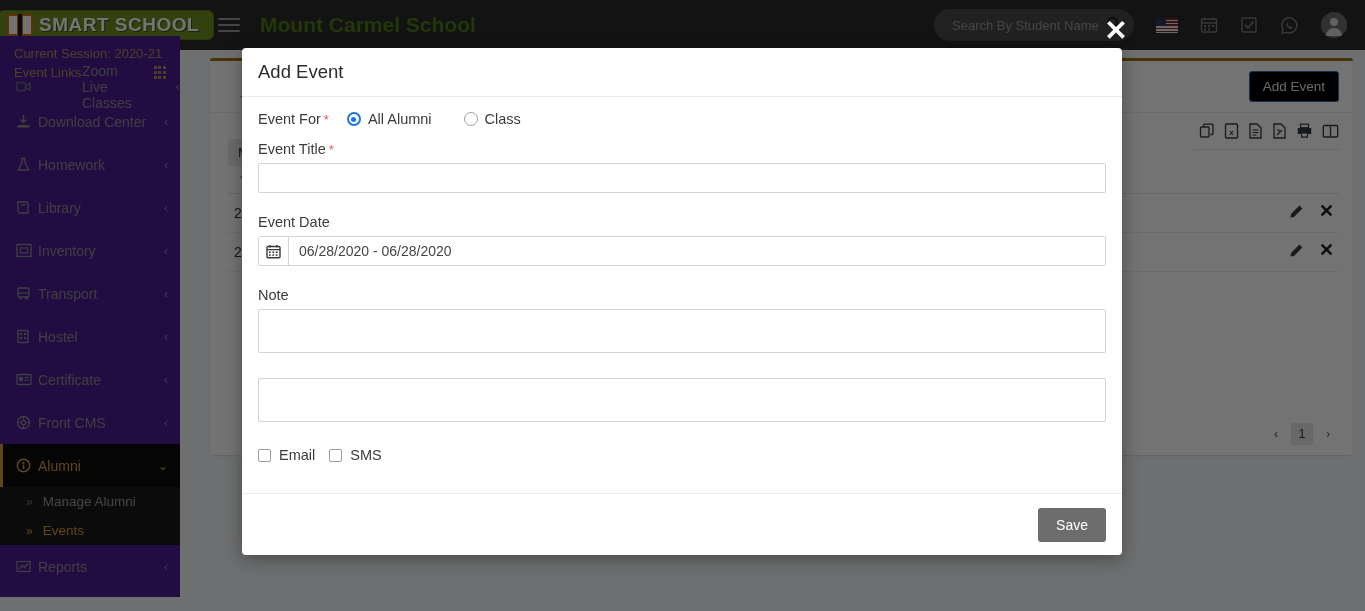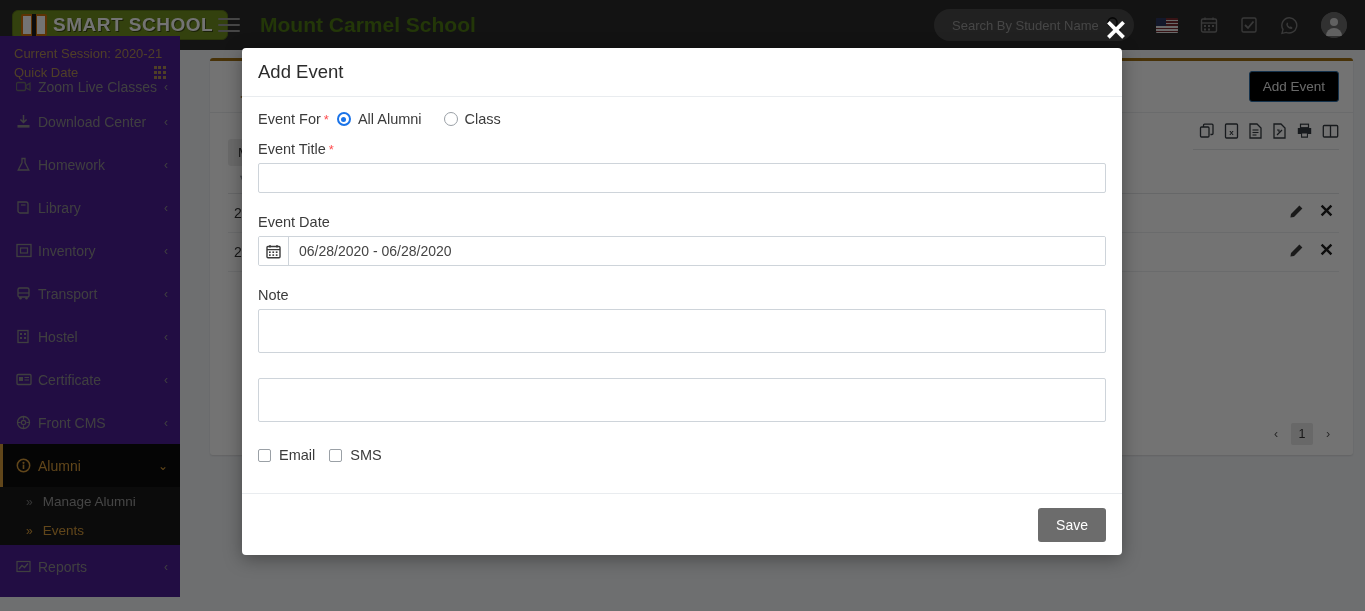--- a/index.html
+++ b/index.html
@@ -16,20 +16,21 @@
   #base { position: absolute; inset: 0; background: #f4f6f9; }
 
   
   .topbar {
     position: absolute; top: 0; left: 0; width: 1365px; height: 50px;
     background: #2b2b2b; display: flex; align-items: center;
   }
   .logo-wrap {
     width: 200px; height: 50px; display: flex; align-items: center; padding-left: 12px;
     background: #2b2b2b;
+    justify-content: center;
   }
   .logo {
     display: flex; align-items: center; gap: 6px;
     background: #72901f; border-radius: 6px; padding: 3px 14px 3px 8px;
     border: 1px solid #5c7518;
   }
   .logo-book {
     width: 26px; height: 22px; position: relative; flex: none;
   }
   .logo-book .half { position: absolute; top: 0; width: 12px; height: 22px; background: #ffffff; border: 2px solid #d1720b; }
@@ -163,21 +164,21 @@
     background: #6c6c6c; color: #ffffff; border: none; border-radius: 3px;
     font-size: 14px; padding: 9px 18px; cursor: pointer; font-family: "Liberation Sans", sans-serif; margin-left: 16px;
   }
   .close-x {
     position: absolute; left: 1103px; top: 18px; width: 26px; height: 26px;
     color: #ffffff; font-size: 28px; line-height: 26px; font-weight: bold;
     text-align: center; cursor: pointer; font-family: "Liberation Sans", sans-serif;
   }
 
   
-  .frow { display: flex; align-items: flex-start; margin-bottom: 14px; }
+  .frow { display: flex; align-items: flex-start; gap: 10px; margin-bottom: 14px; }
   .flabel { font-size: 14.5px; color: #3b3b3b; }
   .req { color: #ff4d4f; font-size: 13px; margin-left: 3px; }
   .radio-opt { display: flex; align-items: center; gap: 7px; cursor: pointer; }
   .radio {
     width: 14px; height: 14px; border-radius: 50%; border: 1.5px solid #9aa0a6;
     display: inline-block; position: relative; background: #fff; flex: none;
   }
   .radio.on { border-color: #1a73e8; border-width: 2px; }
   .radio.on::after {
     content: ""; position: absolute; left: 2.5px; top: 2.5px; width: 5px; height: 5px;
@@ -283,36 +284,36 @@
                 <path d="M5 24a8 8 0 0 1 16 0z" fill="#d8d8d8"></path>
               </svg>
           </span>
         </span>
       </div>
     </div>
 
     <div class="sidebar">
       <div class="session">Current Session: 2020-21</div>
       <div class="quick">
-        <span>Quick Date</span>
+        <span>Event Links</span>
         <span class="grid-ico">
           <i></i>
             <i></i>
             <i></i>
             <i></i>
             <i></i>
             <i></i>
             <i></i>
             <i></i>
             <i></i>
         </span>
       </div>
 
       <ul class="menu">
-        <li style="height:26px;margin-top:-14px;">
+        <li style="height:26px;margin-top:-14px;gap:44px;">
           <span class="mi">
             <svg width="15" height="12" viewBox="0 0 15 12">
                 <rect x="0.5" y="1.5" width="9" height="8" rx="1.3" fill="none" stroke="#6f6f6f" stroke-width="1.3"></rect>
                 <path d="M10 4.5l4-2.3v7l-4-2.3z" fill="none" stroke="#6f6f6f" stroke-width="1.3"></path>
               </svg>
           </span>
           <span class="ml">Zoom Live Classes</span>
           <span class="ma">‹</span>
         </li>
         <li>

